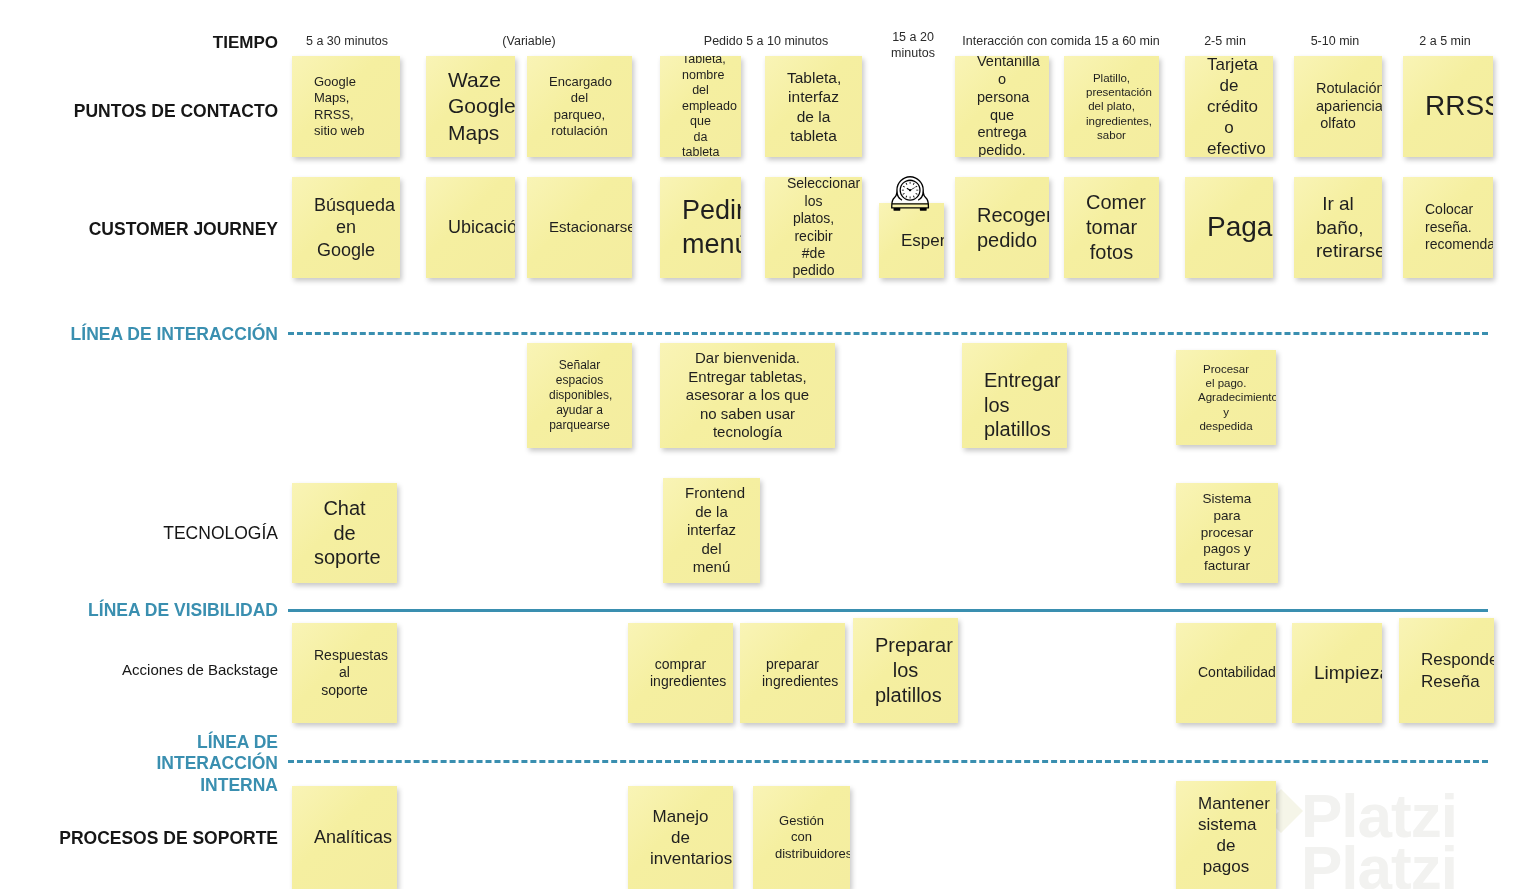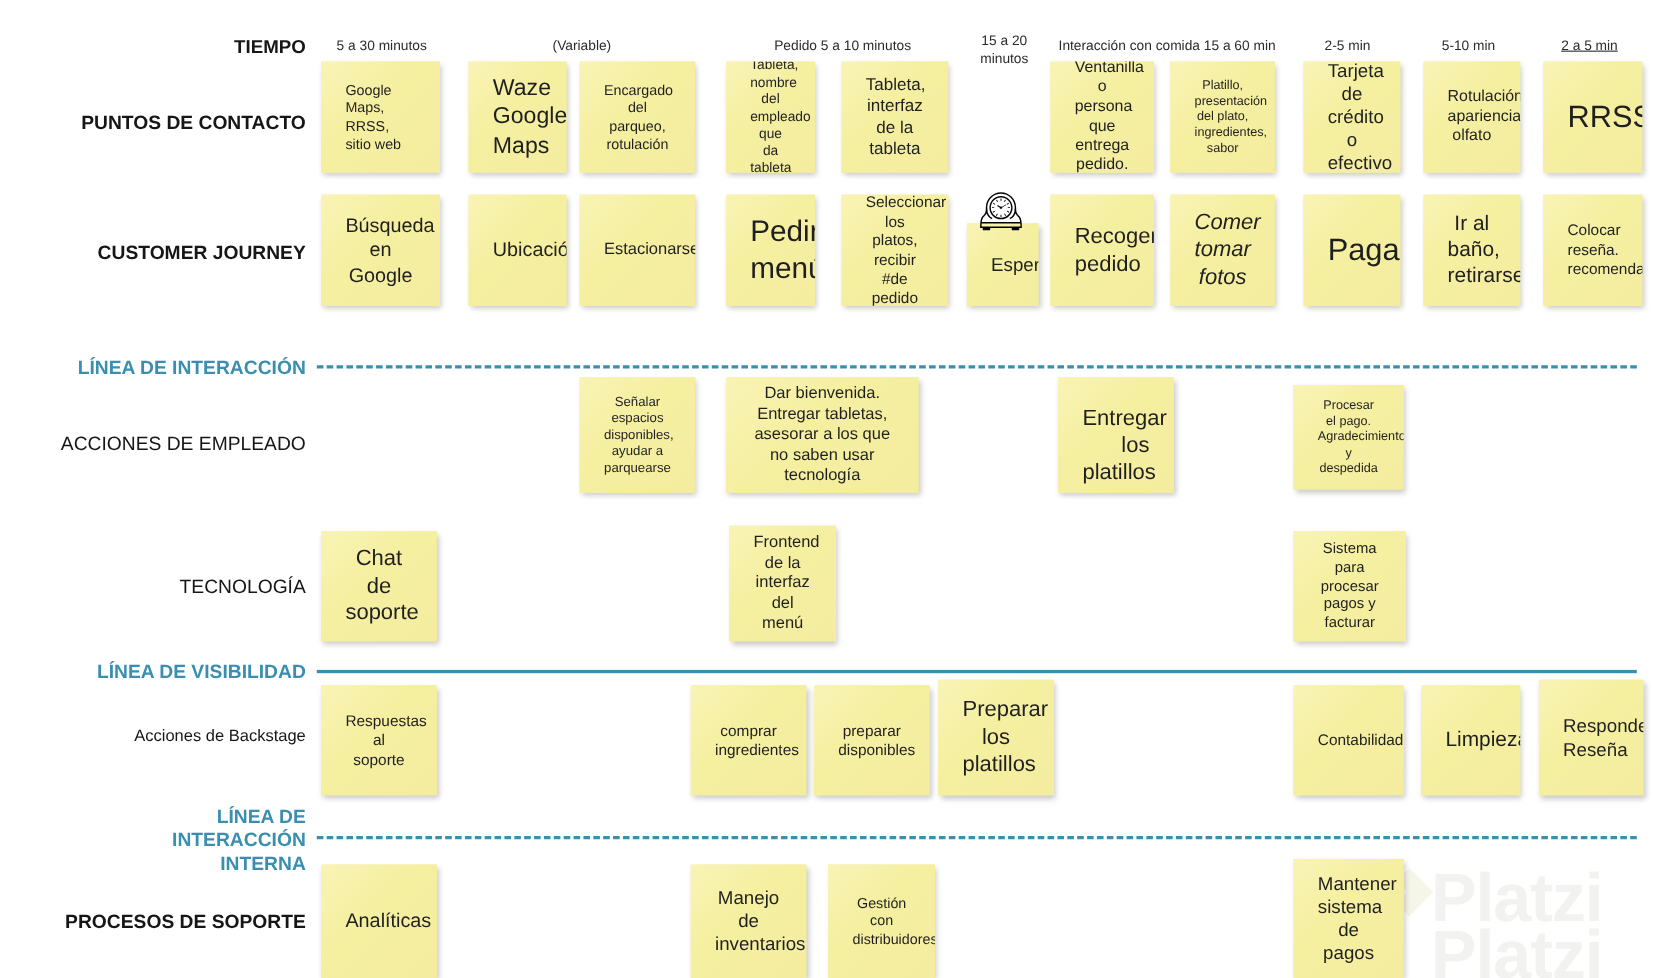--- a/index.html
+++ b/index.html
@@ -112,21 +112,20 @@
       <path d="M8 30 L18 40 L8 50 L-2 40 Z"></path>
     </g>
     <text class="wm-text" x="44" y="52">Platzi</text>
     <text class="wm-text" x="44" y="104">Platzi</text>
   </svg>
 
   <div class="rowlabel bold" style="left:0; width:278px; top:101px; font-size:17.5px;">PUNTOS DE CONTACTO</div>
   <div class="rowlabel bold" style="left:0; width:278px; top:33px;  font-size:17px;">TIEMPO</div>
   <div class="rowlabel bold" style="left:0; width:278px; top:219px; font-size:17.5px;">CUSTOMER JOURNEY</div>
   <div class="rowlabel teal" style="left:0; width:278px; top:324px; font-size:17.5px;">LÍNEA DE INTERACCIÓN</div>
-  <div class="rowlabel plain" style="left:0; width:278px; top:393px; font-size:17.5px;">ACCIONES DE EMPLEADO</div>
   <div class="rowlabel plain" style="left:0; width:278px; top:523px; font-size:17.5px;">TECNOLOGÍA</div>
   <div class="rowlabel teal" style="left:0; width:278px; top:600px; font-size:17.5px;">LÍNEA DE VISIBILIDAD</div>
   <div class="rowlabel plain" style="left:0; width:278px; top:661px; font-size:15px;">Acciones de Backstage</div>
   <div class="rowlabel teal" style="left:0; width:278px; top:732px; font-size:17.5px;">LÍNEA DE
 INTERACCIÓN
 INTERNA</div>
   <div class="rowlabel bold" style="left:0; width:278px; top:828px; font-size:17.5px;">PROCESOS DE SOPORTE</div>
 
   <div class="blueprint-line line-dashed" style="left:288px; width:1200px; top:332px;"></div>
   <div class="blueprint-line line-solid" style="left:288px; width:1200px; top:609px;"></div>
@@ -134,21 +133,21 @@
 
   <div id="dyn">
       <div class="timelabel" style="left: 292px; top: 34px; width: 110px; white-space: pre-line;">5 a 30 minutos</div>
       <div class="timelabel" style="left: 425px; top: 34px; width: 208px; white-space: pre-line;">(Variable)</div>
       <div class="timelabel" style="left: 660px; top: 34px; width: 212px; white-space: pre-line;">Pedido 5 a 10 minutos</div>
       <div class="timelabel" style="left: 879px; top: 30px; width: 68px; white-space: pre-line;">15 a 20
 minutos</div>
       <div class="timelabel" style="left: 955px; top: 34px; width: 212px; white-space: pre-line;">Interacción con comida 15 a 60 min</div>
       <div class="timelabel" style="left: 1185px; top: 34px; width: 80px; white-space: pre-line;">2-5 min</div>
       <div class="timelabel" style="left: 1295px; top: 34px; width: 80px; white-space: pre-line;">5-10 min</div>
-      <div class="timelabel" style="left: 1405px; top: 34px; width: 80px; white-space: pre-line; text-decoration: underline;">2 a 5 min</div>
+      <div class="timelabel" style="left: 1405px; top: 34px; width: 80px; white-space: pre-line;">2 a 5 min</div>
       <div class="note" style="left: 292px; top: 56px; width: 108px; height: 101px; font-size: 13px; justify-content: flex-start;">
         <span class="note-text" style="text-align: left;">Google Maps, RRSS, sitio web</span>
       </div>
       <div class="note" style="left: 426px; top: 56px; width: 89px; height: 101px; font-size: 21px; justify-content: center;">
         <span class="note-text" style="text-align: center;">Waze Google Maps</span>
       </div>
       <div class="note" style="left: 527px; top: 56px; width: 105px; height: 101px; font-size: 13px; justify-content: flex-end;">
         <span class="note-text" style="text-align: center;">Encargado del parqueo, rotulación</span>
       </div>
       <div class="note" style="left: 660px; top: 56px; width: 81px; height: 101px; font-size: 12.5px; justify-content: center;">
@@ -187,60 +186,60 @@
       <div class="note" style="left: 765px; top: 177px; width: 97px; height: 101px; font-size: 14px; justify-content: flex-start;">
         <span class="note-text" style="text-align: center;">Seleccionar los platos, recibir #de pedido</span>
       </div>
       <div class="note" style="left: 879px; top: 203px; width: 65px; height: 75px; font-size: 17px; justify-content: center;">
         <span class="note-text" style="text-align: center;">Espera</span>
       </div>
       <div class="note" style="left: 955px; top: 177px; width: 94px; height: 101px; font-size: 20px; justify-content: center;">
         <span class="note-text" style="text-align: center;">Recoger pedido</span>
       </div>
       <div class="note" style="left: 1064px; top: 177px; width: 95px; height: 101px; font-size: 20px; justify-content: center;">
-        <span class="note-text" style="text-align: center; font-style: italic;">Comer tomar fotos</span>
+        <span class="note-text" style="text-align: center;">Comer tomar fotos</span>
       </div>
       <div class="note" style="left: 1185px; top: 177px; width: 88px; height: 101px; font-size: 28px; justify-content: center;">
         <span class="note-text" style="text-align: center;">Pagar</span>
       </div>
       <div class="note" style="left: 1294px; top: 177px; width: 88px; height: 101px; font-size: 19px; justify-content: center;">
         <span class="note-text" style="text-align: center;">Ir al baño, retirarse</span>
       </div>
       <div class="note" style="left: 1403px; top: 177px; width: 90px; height: 101px; font-size: 14px; justify-content: center;">
         <span class="note-text" style="text-align: center;">Colocar reseña. recomendar</span>
       </div>
       <div class="note" style="left: 527px; top: 343px; width: 105px; height: 105px; font-size: 12px; justify-content: center;">
         <span class="note-text" style="text-align: center;">Señalar espacios disponibles, ayudar a parquearse</span>
       </div>
       <div class="note" style="left: 660px; top: 343px; width: 175px; height: 105px; font-size: 15px; justify-content: center;">
         <span class="note-text" style="text-align: center;">Dar bienvenida. Entregar tabletas, asesorar a los que no saben usar tecnología</span>
       </div>
       <div class="note" style="left: 962px; top: 343px; width: 105px; height: 105px; font-size: 20px; justify-content: center;">
-        <span class="note-text" style="text-align: right; margin-top: 19px;">Entregar los platillos</span>
+        <span class="note-text" style="text-align: left; margin-top: 19px;">Entregar los platillos</span>
       </div>
       <div class="note" style="left: 1176px; top: 350px; width: 100px; height: 95px; font-size: 11.5px; justify-content: center;">
         <span class="note-text" style="text-align: center;">Procesar el pago. Agradecimiento y despedida</span>
       </div>
       <div class="note" style="left: 292px; top: 483px; width: 105px; height: 100px; font-size: 20px; justify-content: center;">
         <span class="note-text" style="text-align: center;">Chat de soporte</span>
       </div>
       <div class="note" style="left: 663px; top: 478px; width: 97px; height: 105px; font-size: 15px; justify-content: center;">
         <span class="note-text" style="text-align: center;">Frontend de la interfaz del menú</span>
       </div>
       <div class="note" style="left: 1176px; top: 483px; width: 102px; height: 100px; font-size: 13.5px; justify-content: center;">
         <span class="note-text" style="text-align: center;">Sistema para procesar pagos y facturar</span>
       </div>
       <div class="note" style="left: 292px; top: 623px; width: 105px; height: 100px; font-size: 14px; justify-content: center;">
         <span class="note-text" style="text-align: center;">Respuestas al soporte</span>
       </div>
       <div class="note" style="left: 628px; top: 623px; width: 105px; height: 100px; font-size: 14px; justify-content: center;">
         <span class="note-text" style="text-align: center;">comprar ingredientes</span>
       </div>
       <div class="note" style="left: 740px; top: 623px; width: 105px; height: 100px; font-size: 14px; justify-content: center;">
-        <span class="note-text" style="text-align: center;">preparar disponibles</span>
+        <span class="note-text" style="text-align: center;">preparar ingredientes</span>
       </div>
       <div class="note" style="left: 853px; top: 618px; width: 105px; height: 105px; font-size: 20px; justify-content: center;">
         <span class="note-text" style="text-align: center;">Preparar los platillos</span>
       </div>
       <div class="note" style="left: 1176px; top: 623px; width: 100px; height: 100px; font-size: 14px; justify-content: center;">
         <span class="note-text" style="text-align: center;">Contabilidad</span>
       </div>
       <div class="note" style="left: 1292px; top: 623px; width: 90px; height: 100px; font-size: 19px; justify-content: center;">
         <span class="note-text" style="text-align: center;">Limpieza</span>
       </div>

